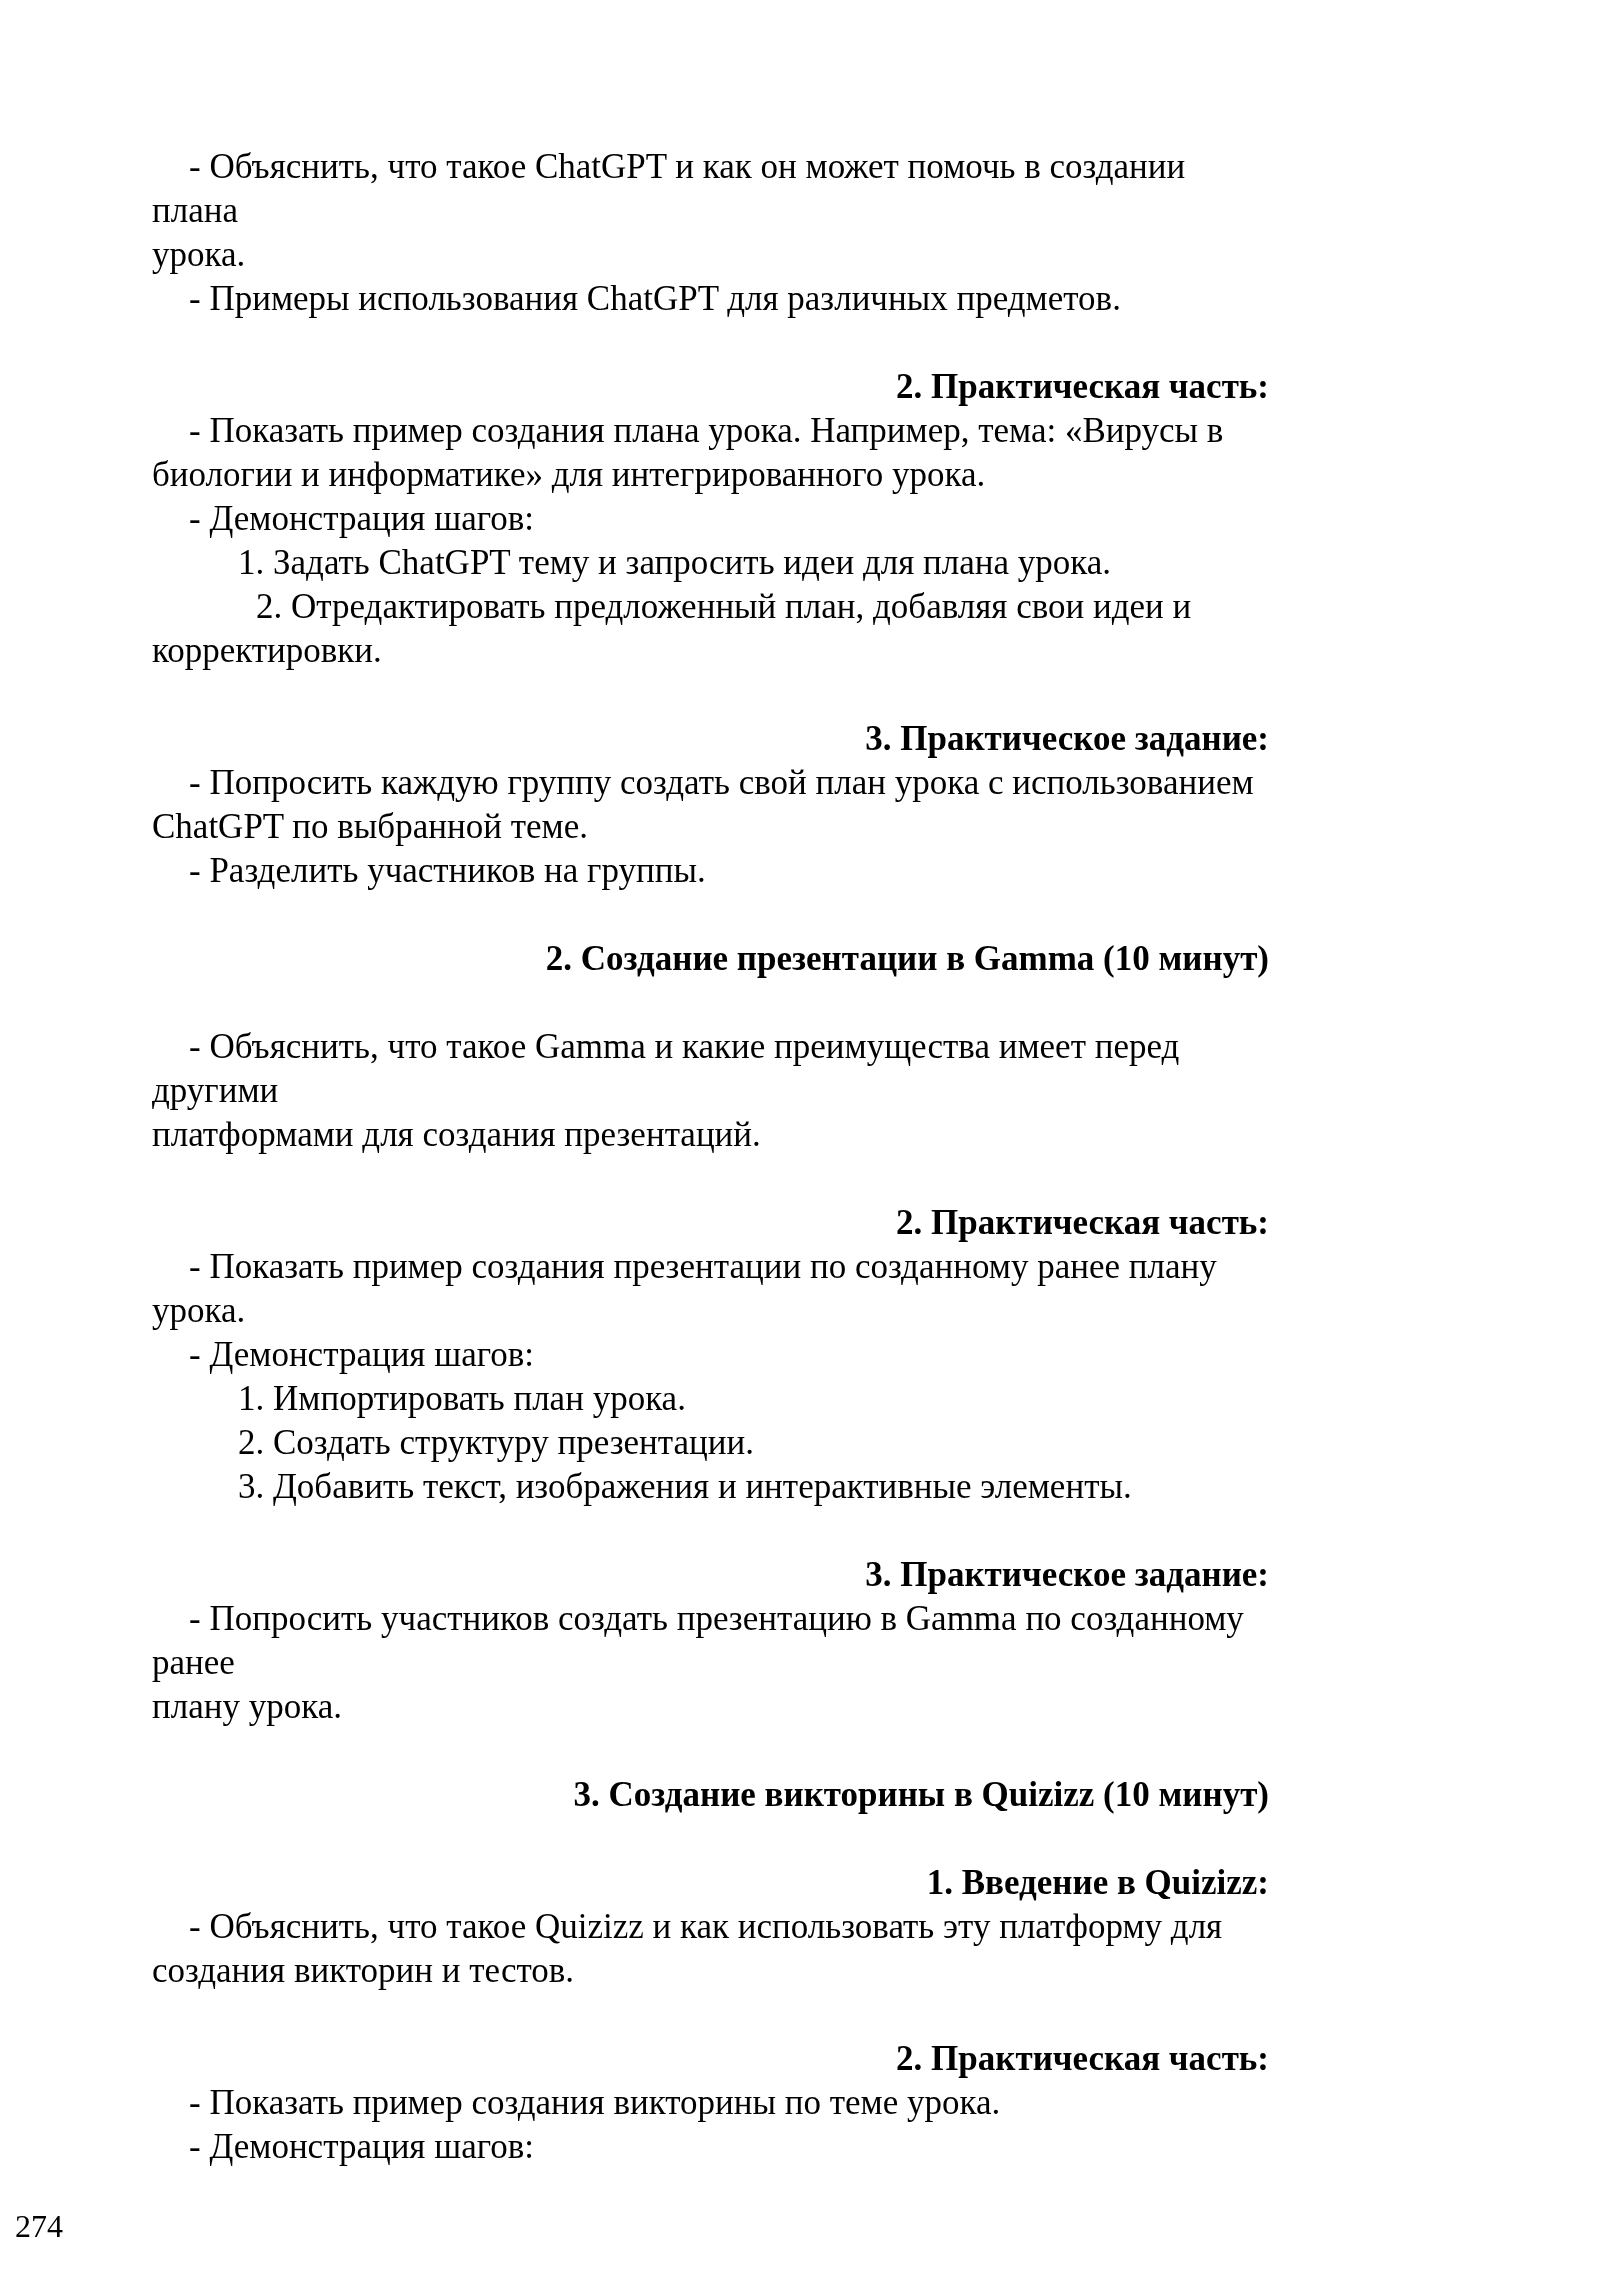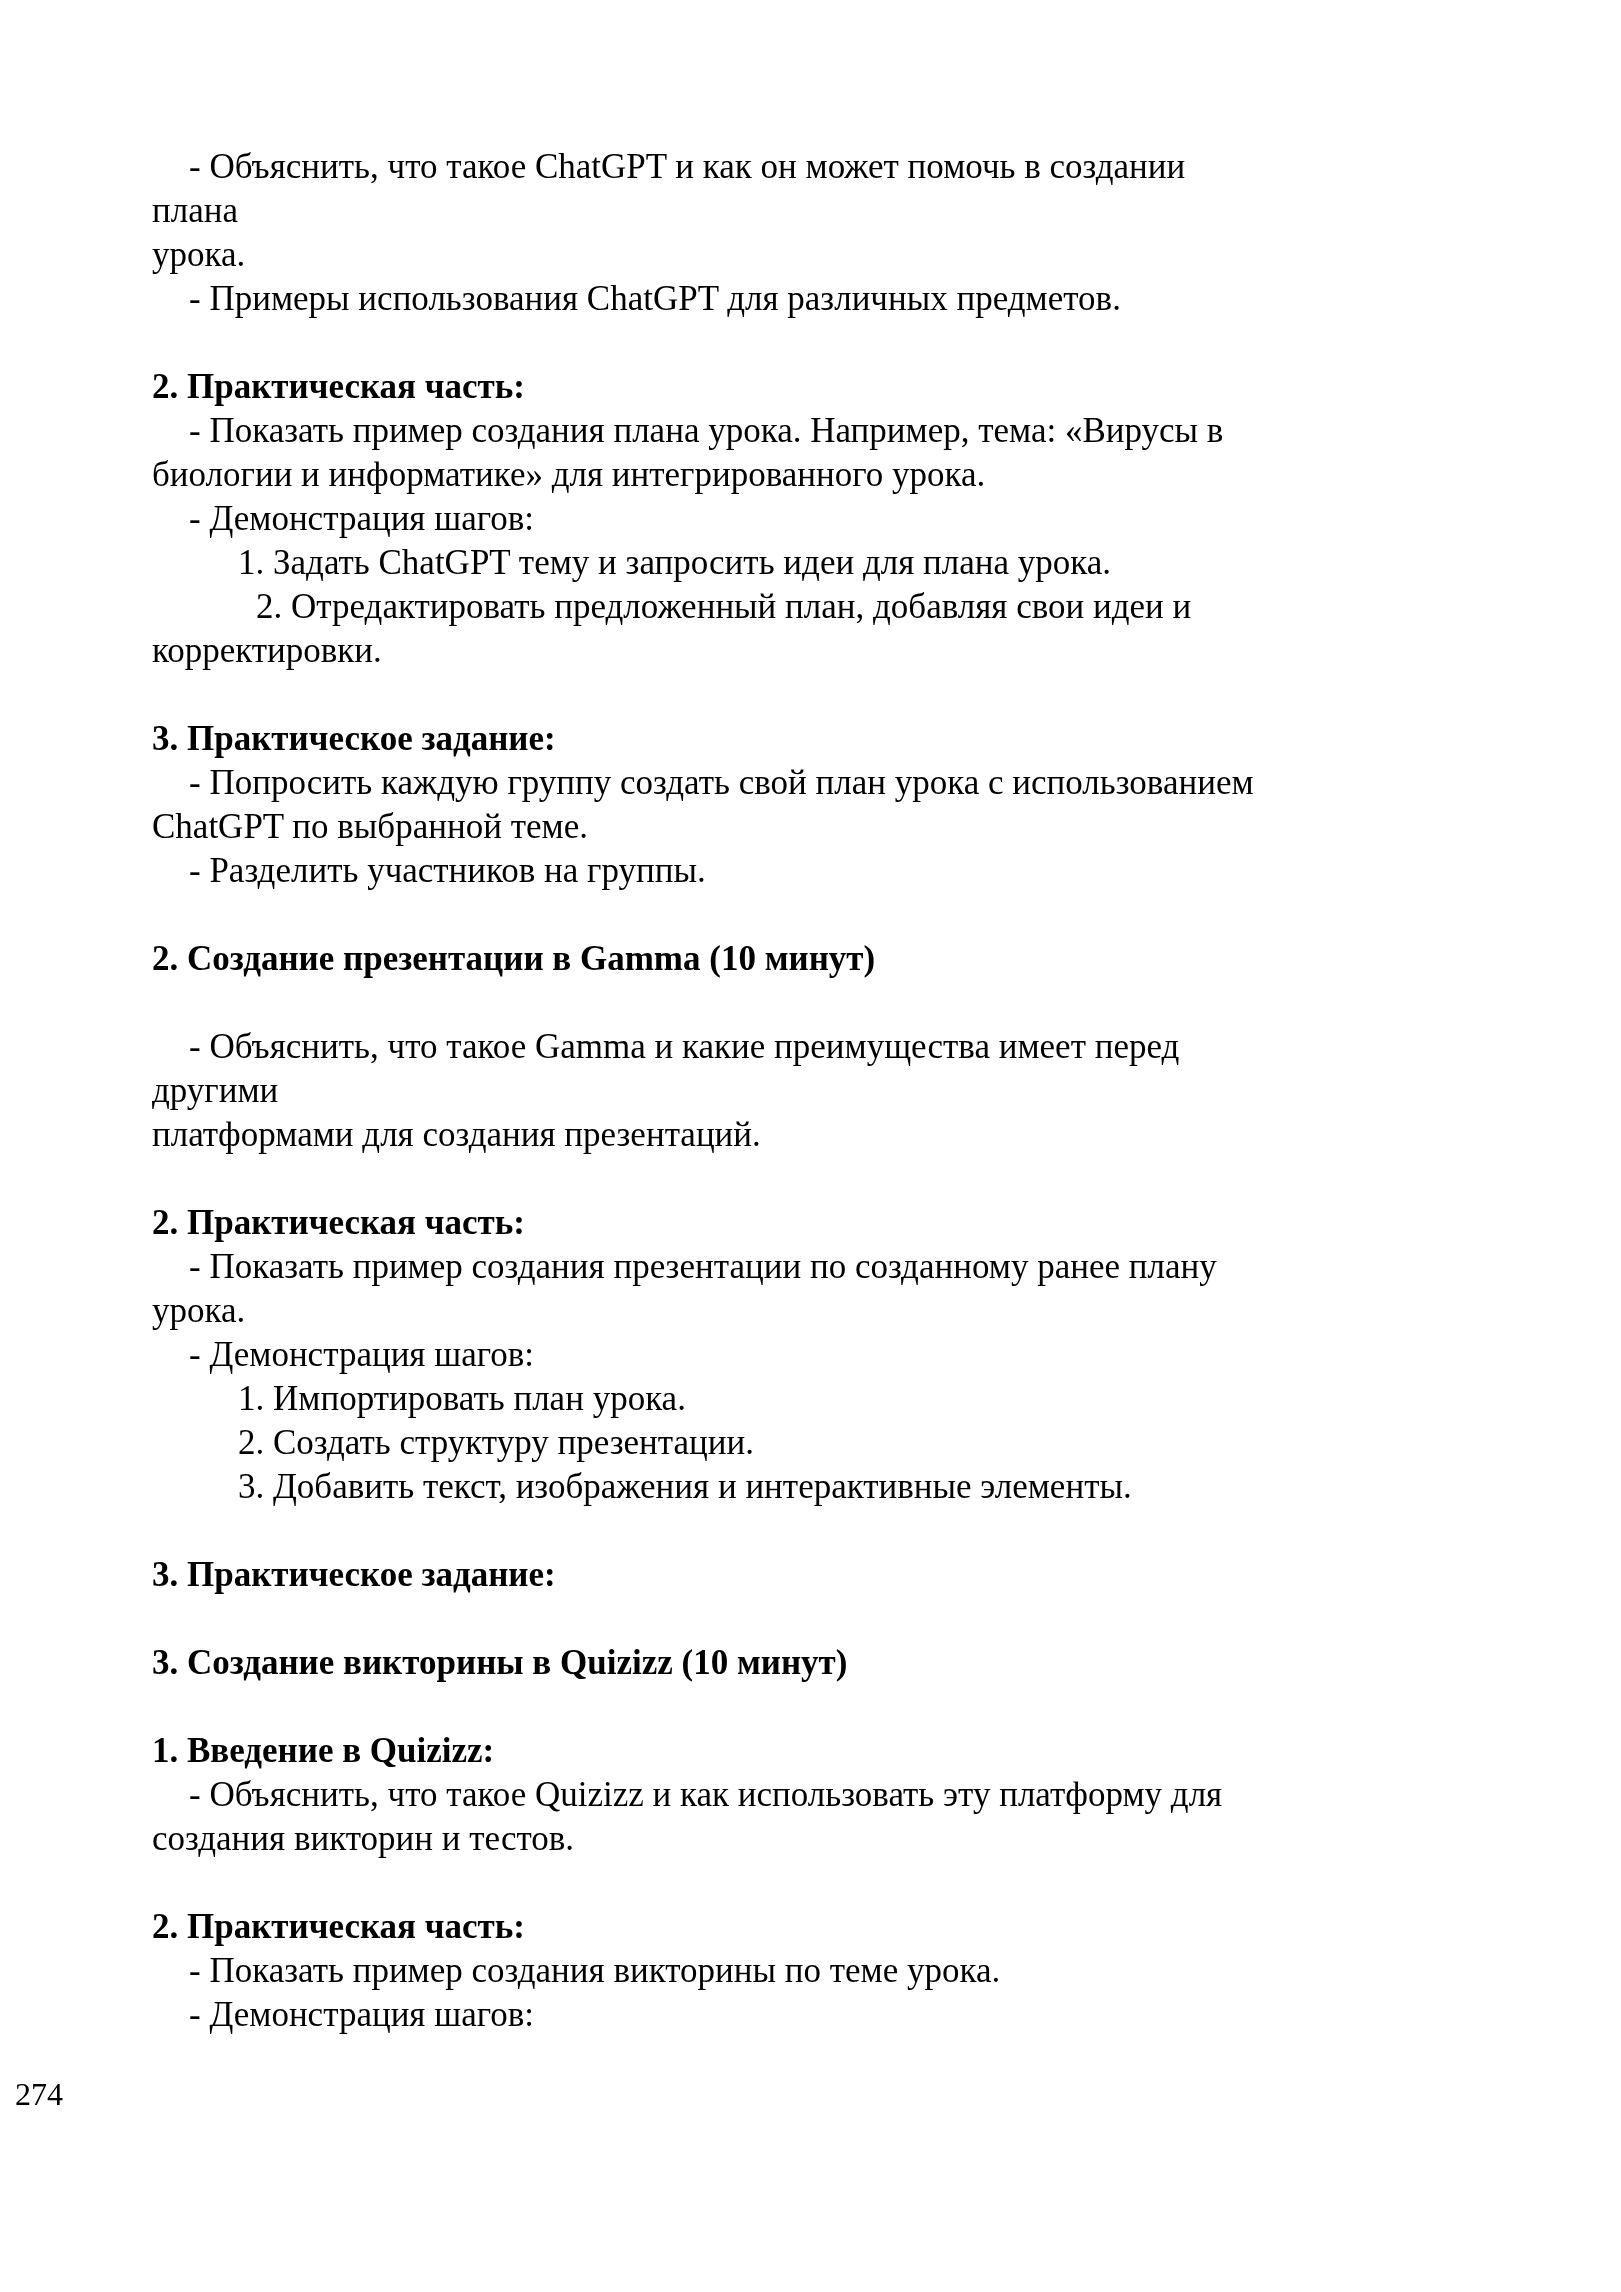--- a/index.html
+++ b/index.html
@@ -25,21 +25,21 @@
     font-size: 35px;
     line-height: 44px;
   }
   .content p {
     margin: 0;
     padding: 0;
     white-space: pre-wrap;
     text-align: left;
   }
   p.body { font-weight: 400; }
-  p.heading { font-weight: 700; }
+  p.heading { font-weight: 700; text-align: right; }
   p.blank { height: 44px; }
   .ind-dash  { text-indent: 37px; }
   .ind-step  { text-indent: 86px; }
   .ind-step2 { text-indent: 104px; }
   .footer {
     margin-top: 35px;
     text-align: left;
     font-size: 32px;
     line-height: 44px;
     padding-left: 15px;
@@ -73,20 +73,22 @@
 платформами для создания презентаций.</p>
       <p class="blank"></p>
       <p class="heading">2. Практическая часть:</p>
       <p class="body ind-dash">- Показать пример создания презентации по созданному ранее плану урока.</p>
       <p class="body ind-dash">- Демонстрация шагов:</p>
       <p class="body ind-step">1. Импортировать план урока.</p>
       <p class="body ind-step">2. Создать структуру презентации.</p>
       <p class="body ind-step">3. Добавить текст, изображения и интерактивные элементы.</p>
       <p class="blank"></p>
       <p class="heading">3. Практическое задание:</p>
+      <p class="body ind-dash">- Попросить участников создать презентацию в Gamma по созданному ранее
+плану урока.</p>
       <p class="blank"></p>
       <p class="heading">3. Создание викторины в Quizizz (10 минут)</p>
       <p class="blank"></p>
       <p class="heading">1. Введение в Quizizz:</p>
       <p class="body ind-dash">- Объяснить, что такое Quizizz и как использовать эту платформу для
 создания викторин и тестов.</p>
       <p class="blank"></p>
       <p class="heading">2. Практическая часть:</p>
       <p class="body ind-dash">- Показать пример создания викторины по теме урока.</p>
       <p class="body ind-dash">- Демонстрация шагов:</p>

